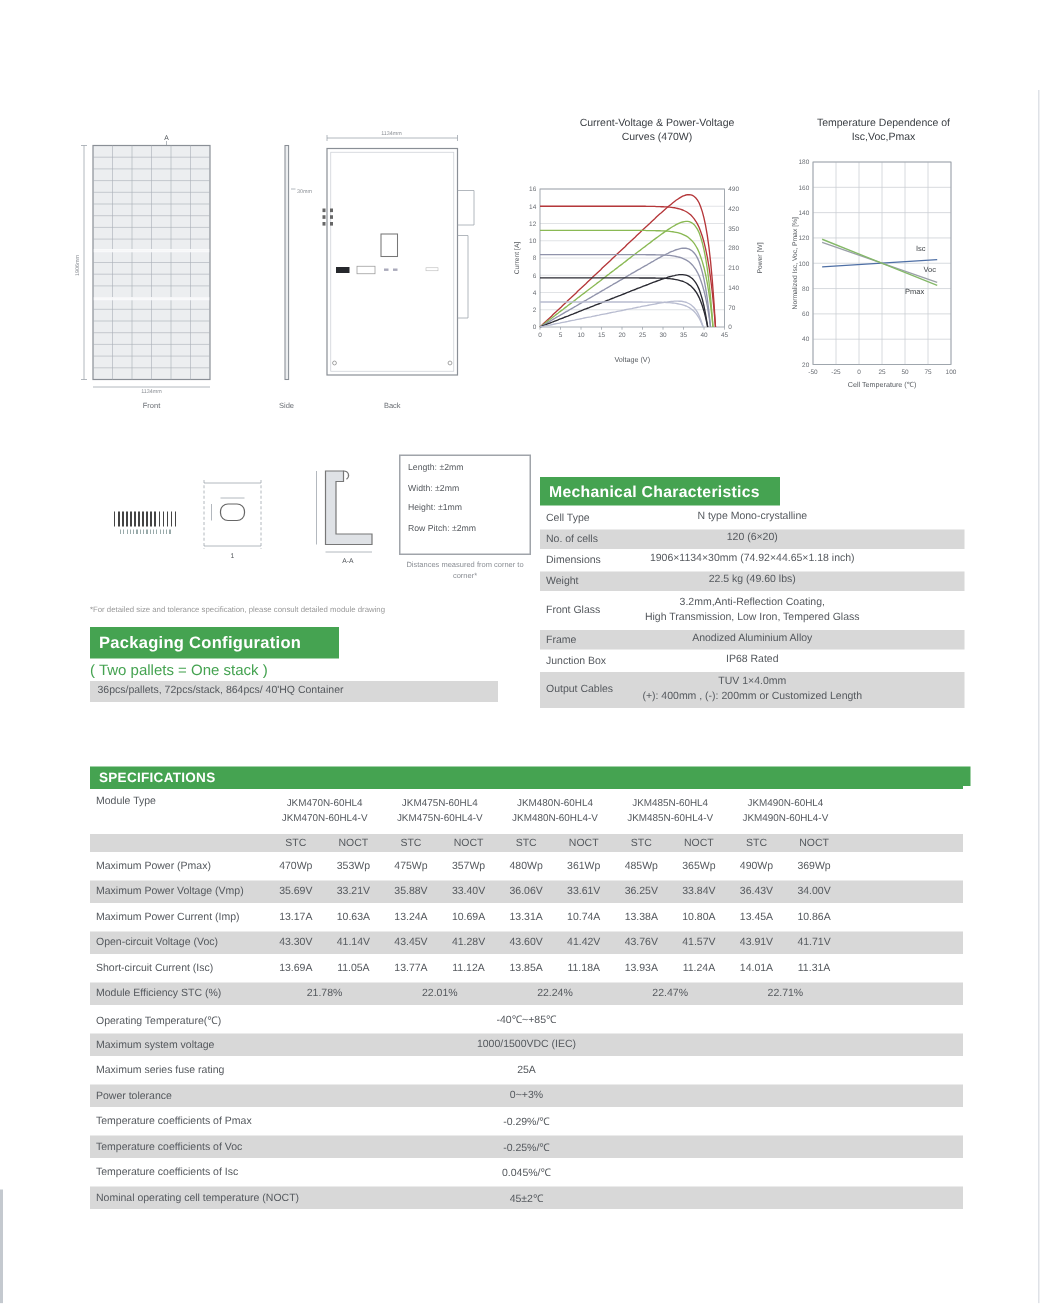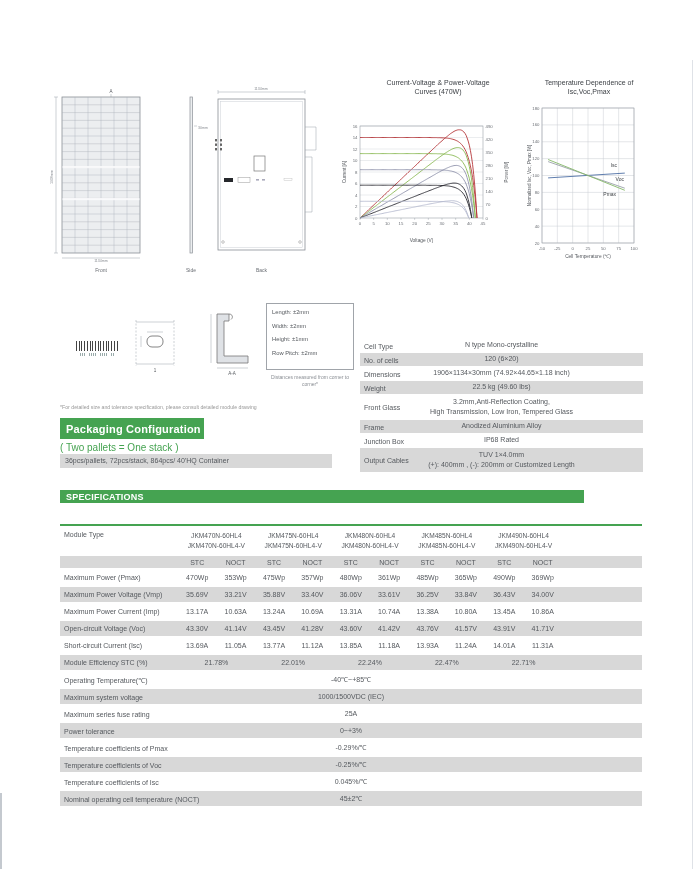--- a/index.html
+++ b/index.html
@@ -272,24 +272,25 @@
   <div class="tolbox" style="left:266px;top:303px;width:88px;height:67px">
     <div class="tolline">Length: ±2mm</div>
     <div class="tolline">Width: ±2mm</div>
     <div class="tolline">Height: ±1mm</div>
     <div class="tolline">Row Pitch: ±2mm</div>
   </div>
   <div class="tolnote" style="left:264px;top:374px;width:92px">Distances measured from corner to corner*</div>
 
   <div class="footnote" style="left:60px;top:404px">*For detailed size and tolerance specification, please consult detailed module drawing</div>
 
-  <div class="gbar" style="left:60px;top:418px;width:144px;height:21px;font-size:11px">Packaging Configuration</div>
+  <div class="gbar" style="left:60px;top:418px;width:166px;height:21px;font-size:11px">Packaging Configuration</div>
   <div class="pkg-sub" style="left:60px;top:442px">( Two pallets = One stack )</div>
   <div class="pkg-detail" style="left:60px;top:454px;width:272px;height:14px">36pcs/pallets, 72pcs/stack, 864pcs/ 40'HQ Container</div>
 
+  <div class="gbar" style="left:360px;top:318px;width:160px;height:19px;font-size:10.5px">Mechanical Characteristics</div>
   <div class="abs" id="mechRows" style="left:360px;top:339px;width:283px">
       <div class="mrow" style="height: 13px;">
         <div class="mlabel">Cell  Type</div>
         <div class="mval">
           <div class="mline">N type Mono-crystalline</div>
         </div>
       </div>
       <div class="mrow shaded" style="height: 13px;">
         <div class="mlabel">No. of cells</div>
         <div class="mval">
@@ -329,21 +330,21 @@
       </div>
       <div class="mrow shaded" style="height: 24px;">
         <div class="mlabel">Output Cables</div>
         <div class="mval">
           <div class="mline">TUV  1×4.0mm</div>
           <div class="mline">(+): 400mm , (-): 200mm or Customized Length</div>
         </div>
       </div>
     </div>
 
-  <div class="gbar" style="left:60px;top:490px;width:524px;height:13px;font-size:9px">SPECIFICATIONS</div>
+  <div class="gbar" style="left:60px;top:511px;width:587px;height:13px;font-size:9px">SPECIFICATIONS</div>
   <div class="grule" style="left:60px;top:524px;width:582px;height:1.5px"></div>
   <div class="abs" id="specBody" style="left:60px;top:528px;width:582px">
       <div class="srow module">
         <div class="slabel">Module Type</div>
         <div class="sgroup">
           <div class="sline">JKM470N-60HL4</div>
           <div class="sline">JKM470N-60HL4-V</div>
         </div>
         <div class="sgroup">
           <div class="sline">JKM475N-60HL4</div>

